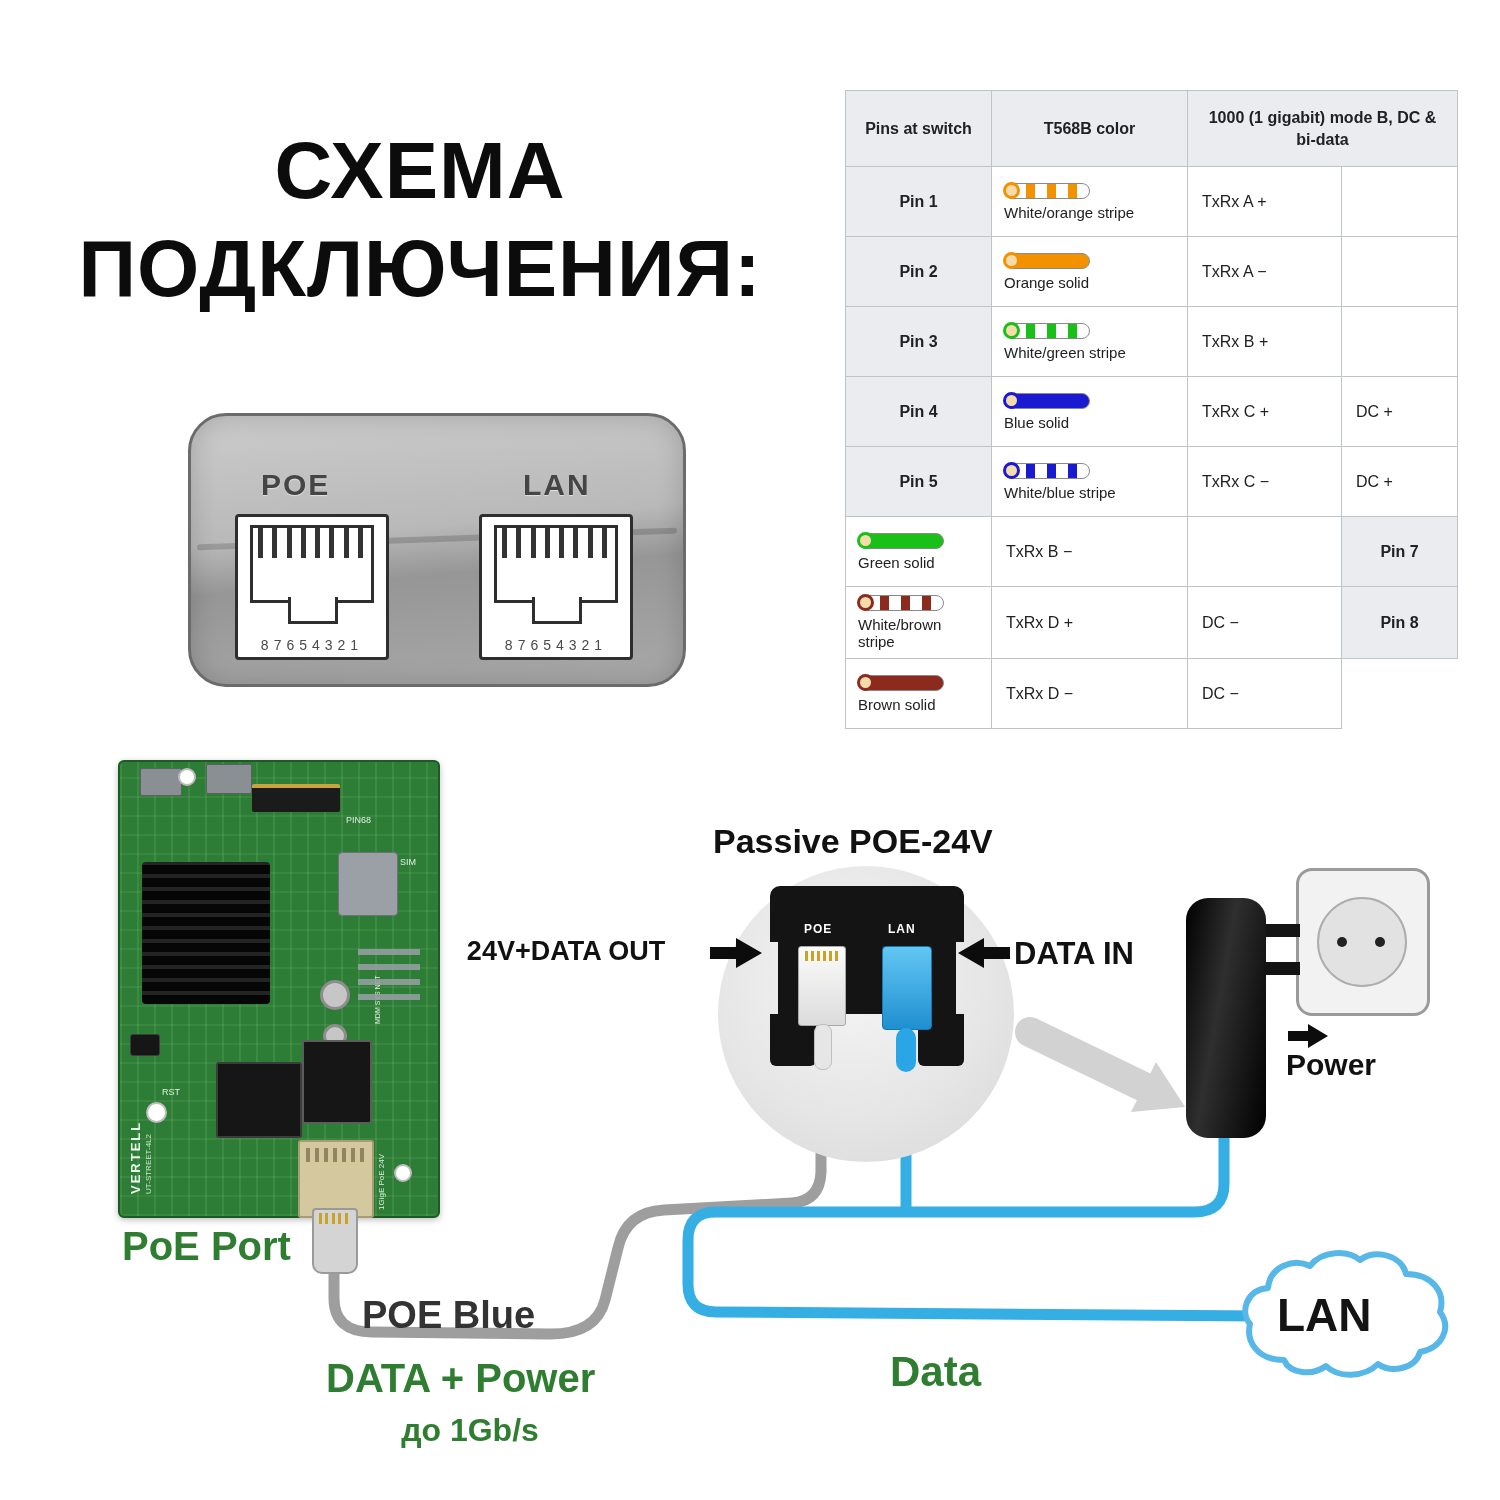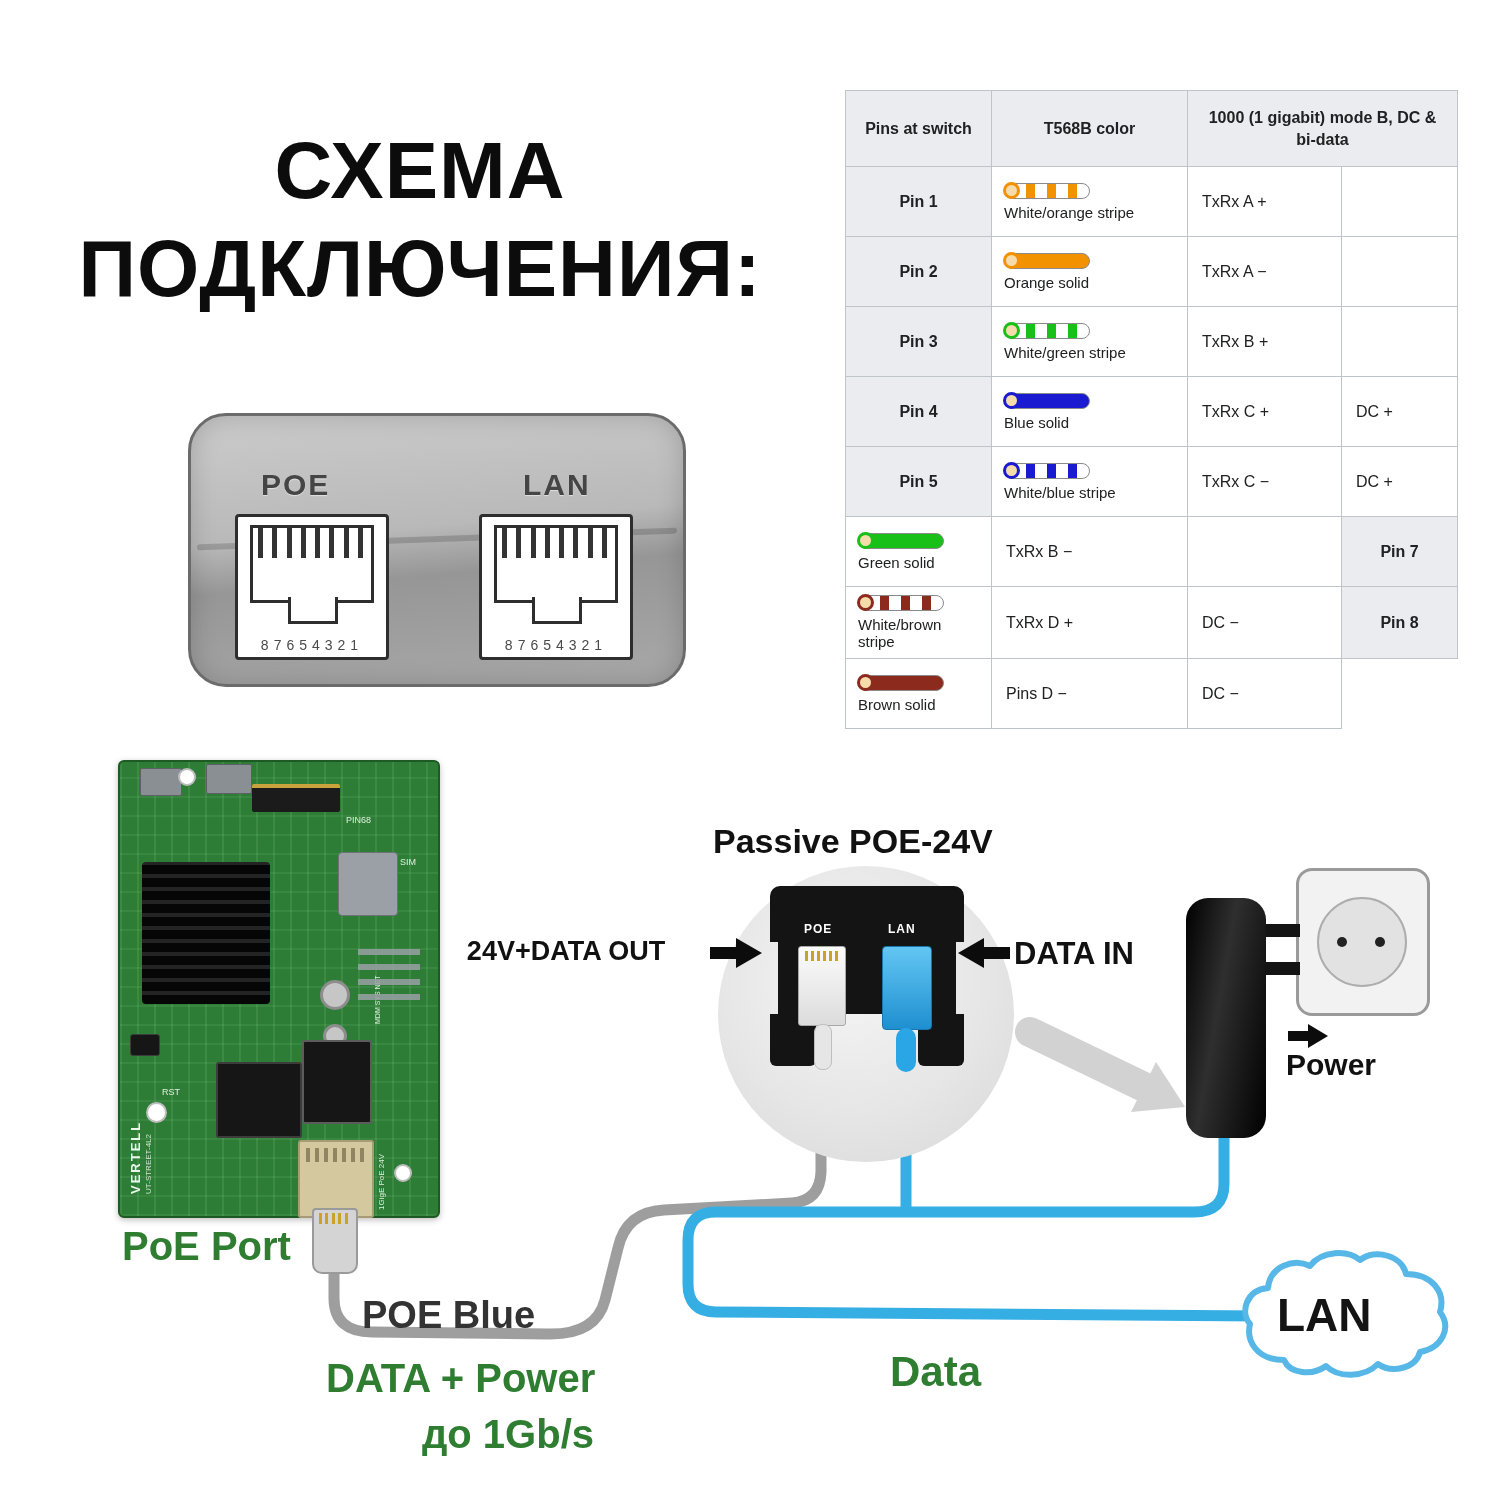--- a/index.html
+++ b/index.html
@@ -141,21 +141,21 @@
   .prong.a{top:924px;} .prong.b{top:962px;}
   .power-label{position:absolute;left:1286px;top:1048px;font-size:30px;font-weight:bold;}
 
   
   .cloud-wrap{position:absolute;left:1236px;top:1248px;width:220px;height:136px;}
   .cloud-text{position:absolute;left:1277px;top:1288px;font-size:46px;font-weight:bold;color:#141414;}
   .green{color:#2f7d31;font-weight:bold;position:absolute;}
   .poe-port-label{left:122px;top:1224px;font-size:40px;}
   .poe-cable-label{position:absolute;left:362px;top:1294px;font-size:38px;font-weight:bold;color:#333;}
   .data-power-label{left:326px;top:1356px;font-size:40px;}
-  .speed-label{left:314px;top:1412px;width:280px;text-align:right;font-size:40px;}
+  .speed-label{left:330px;top:1412px;width:280px;text-align:center;font-size:32px;}
   .data-label{left:890px;top:1348px;font-size:42px;}
 
   .cable-layer{position:absolute;left:0;top:0;}
 </style>
 </head>
 <body>
 
 <div class="canvas">
 
   <div class="title">
@@ -237,21 +237,21 @@
       <span class="wire-name">White/brown stripe</span>
     </div>
     <div class="cell val-cell">TxRx D +</div>
     <div class="cell val-cell">DC −</div>
 
     <div class="cell pin-cell">Pin 8</div>
     <div class="cell color-cell">
       <div class="wire wire-brown"></div>
       <span class="wire-name">Brown solid</span>
     </div>
-    <div class="cell val-cell">Pins D −</div>
+    <div class="cell val-cell">TxRx D −</div>
     <div class="cell val-cell">DC −</div>
   </div>
 
   <div class="pcb">
     <div class="conn a"></div>
     <div class="conn b"></div>
     <div class="ribbon"></div>
     <div class="hole h1"></div>
     <div class="hole h2"></div>
     <div class="hole h3"></div>

